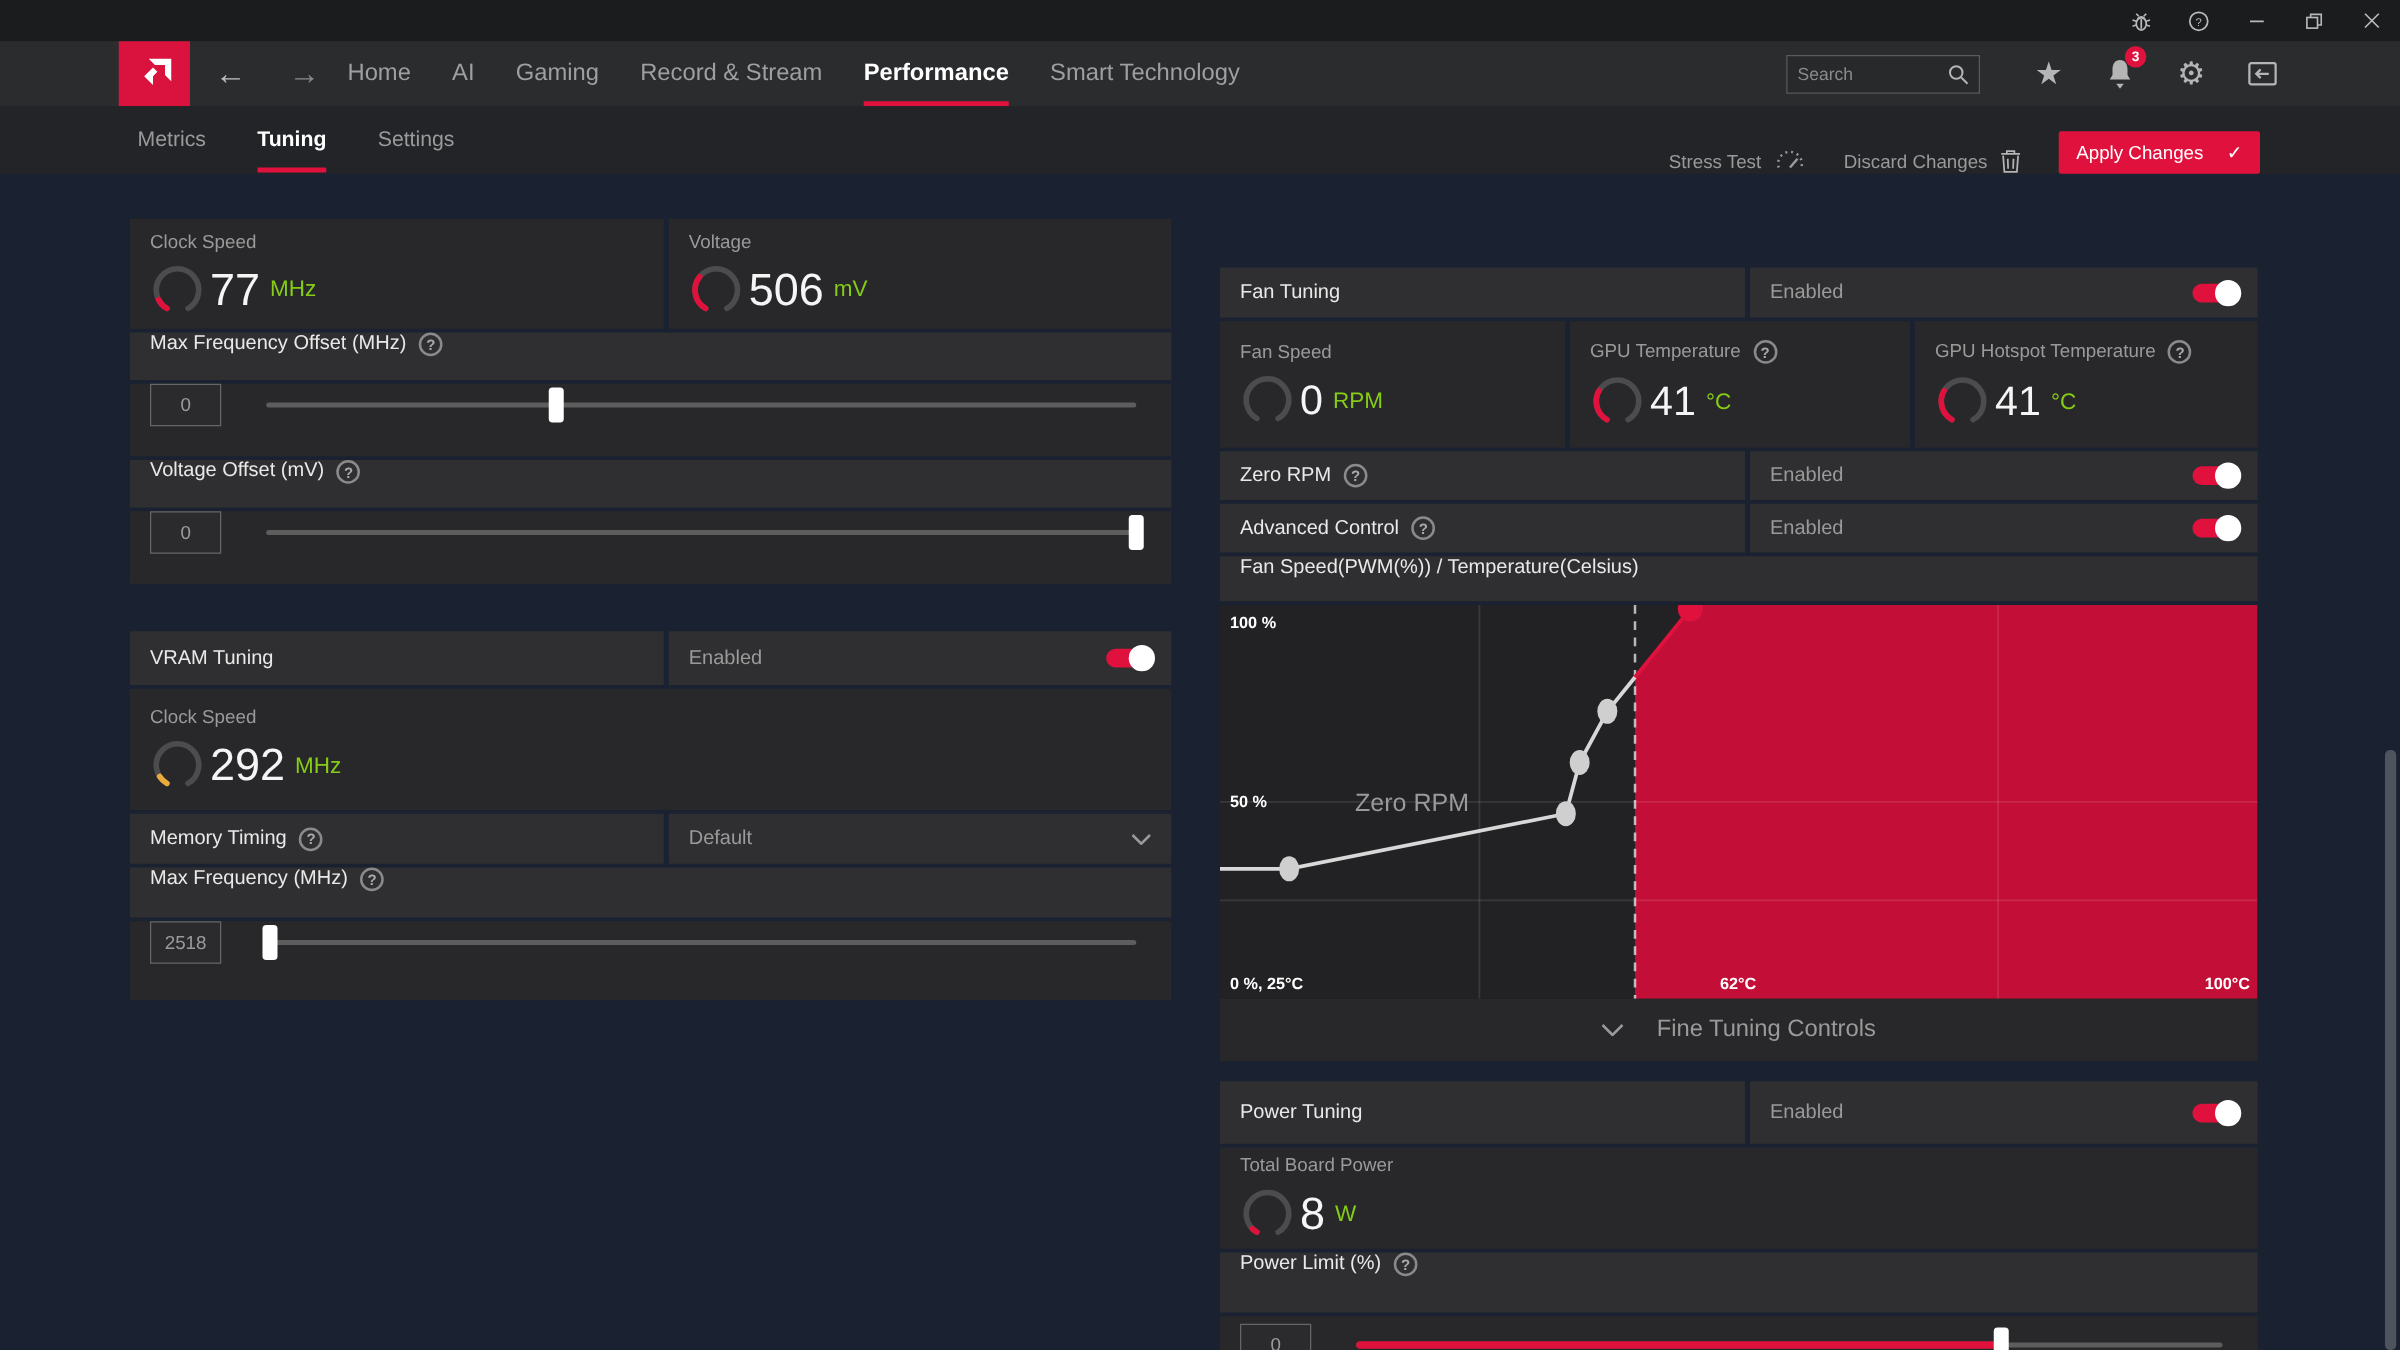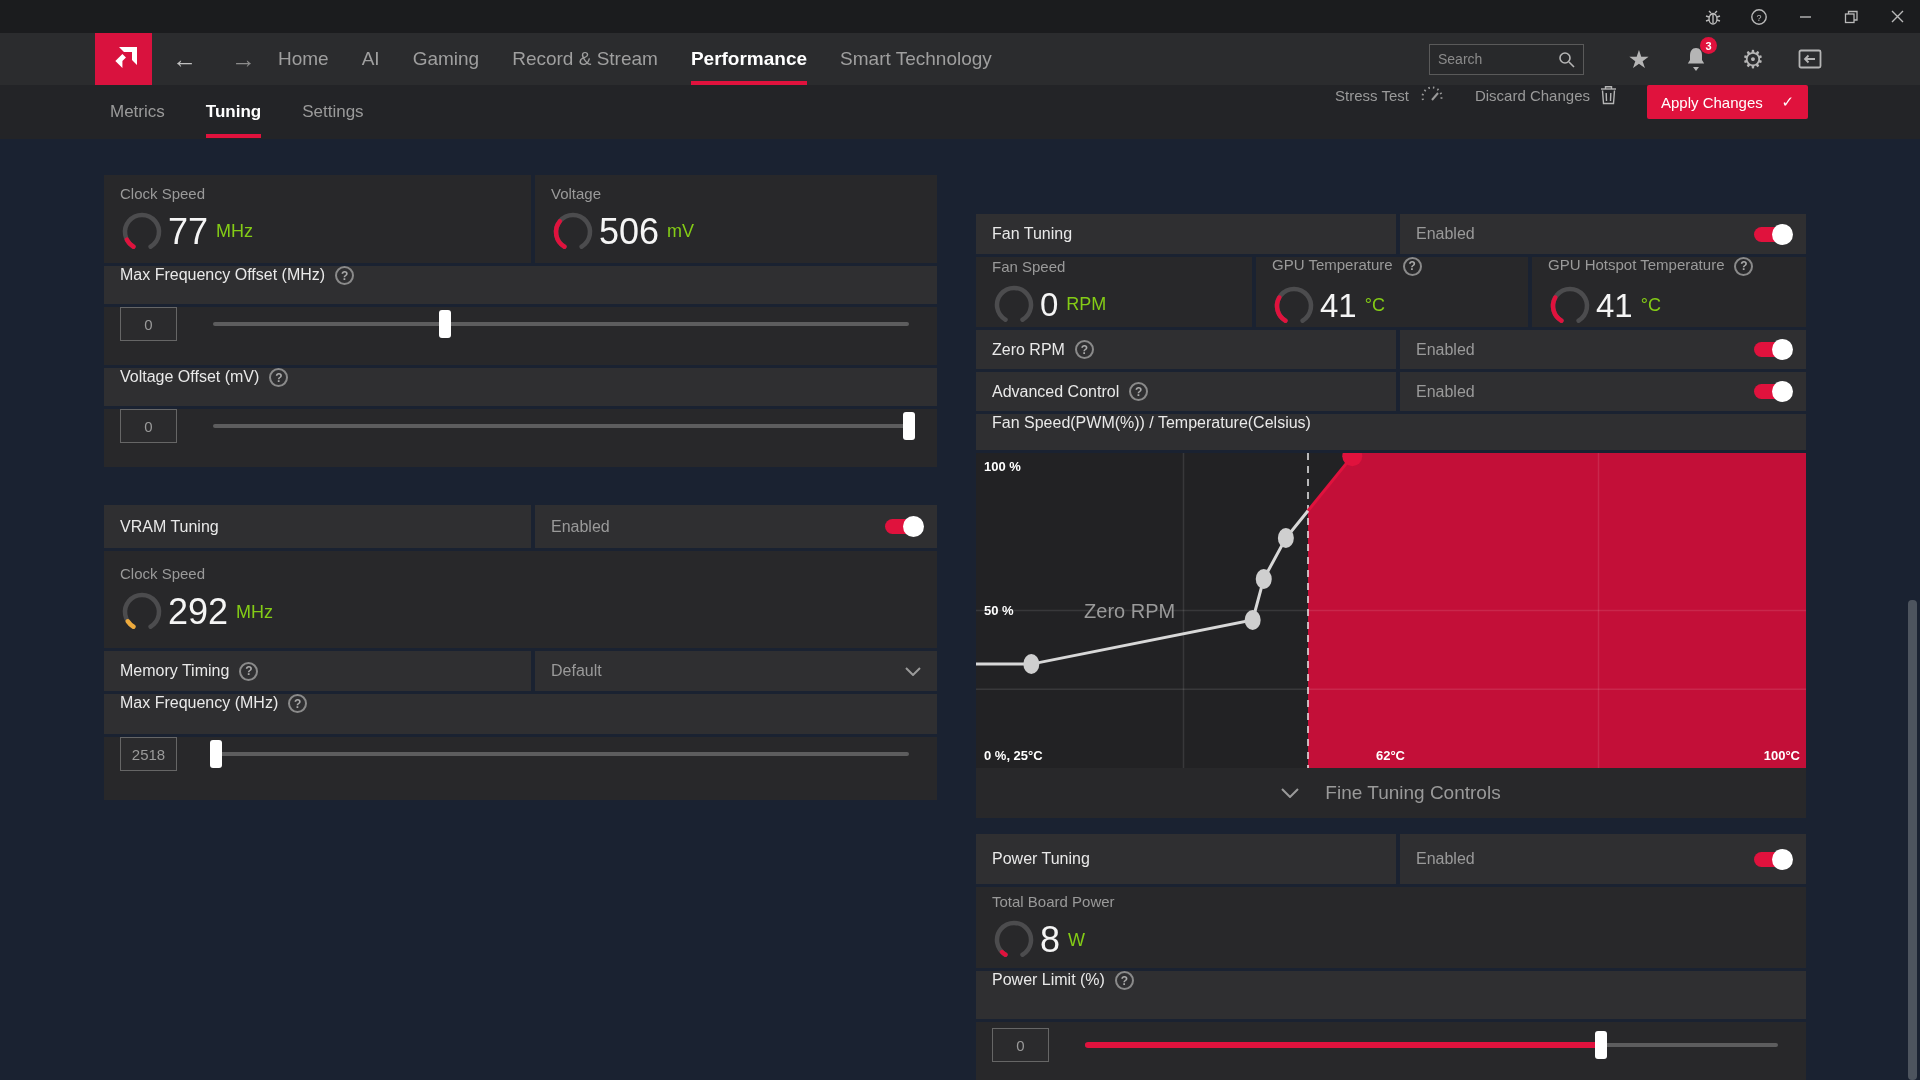--- a/index.html
+++ b/index.html
@@ -26,21 +26,21 @@
   .searchbox { width:155px; height:31px; border:1px solid #5a5a5a; background:#28292b; display:flex; align-items:center; padding:0 8px; margin-right:10px; }
   .searchbox span { color:#8b8b8b; font-size:14px; flex:1; }
   .nav-icon { width:24px; height:30px; display:flex; align-items:center; justify-content:center; color:#b5b5b5; font-size:25px; position:relative; }
   .badge { position:absolute; top:-7px; right:-9px; min-width:17px; height:17px; border-radius:9px; background:#e0123d; color:#fff; font-size:11px; font-weight:700; display:flex; align-items:center; justify-content:center; padding:0 3px; }
   
   .subnav { position:absolute; left:0; top:85px; width:1920px; height:54px; background:#232427; }
   .subtabs { position:absolute; left:110px; top:0; height:54px; display:flex; gap:41px; }
   .subtab { color:#9a9a9a; font-size:17px; height:54px; display:flex; align-items:center; position:relative; }
   .subtab.active { color:#ffffff; font-weight:700; }
   .subtab.active::after { content:""; position:absolute; left:0; right:0; bottom:1px; height:4px; background:#e0123d; }
-  .subnav-right { position:absolute; right:112px; top:0; height:54px; display:flex; align-items:flex-start; gap:30px; }
+  .subnav-right { position:absolute; right:112px; top:0; height:54px; display:flex; align-items:flex-end; gap:30px; }
   .sub-act { display:flex; align-items:center; gap:10px; color:#9a9a9a; font-size:15px; white-space:nowrap; }
   .apply-btn { width:161px; height:34px; background:#e0123d; color:#fff; font-size:15px; display:flex; align-items:center; justify-content:space-between; padding:0 14px; border-radius:2px; }
   
   .col { position:absolute; }
   .col-left { left:104px; top:175px; width:833px; }
   .col-right { left:976px; top:214px; width:830px; }
   .row { background:#28282a; margin-bottom:3px; display:flex; align-items:flex-start; padding:0 16px; position:relative; }
   .row.hdr { background:#2f2f31; }
   .split { display:flex; gap:4px; margin-bottom:3px; padding:0; background:transparent; }
   .cell { display:flex; align-items:center; padding:0 16px; }
@@ -297,21 +297,21 @@
       <span class="lbl">Fan Tuning</span>
     </div>
     <div class="cell hdr cell-right">
       <span class="muted">Enabled</span>
       <div class="toggle">
           <div class="knob"></div>
         </div>
     </div>
   </div>
 
-  <div class="split stats" style="height:70px">
+  <div class="split stats" style="height:101px">
     <div class="cell val gaugecell" style="width:276px">
       <span class="glabel">Fan Speed</span>
       <div class="gauge-line">
         <span>
             <svg width="44" height="44" viewBox="0 0 44 44" fill="none">
               <path d="M 13.50 36.72 A 17 17 0 1 1 30.50 36.72" stroke="#4c4c4e" stroke-width="4.5" stroke-linecap="round"></path>
             </svg>
           </span>
         <span class="gval">0</span>
         <span class="gunit">RPM</span>

